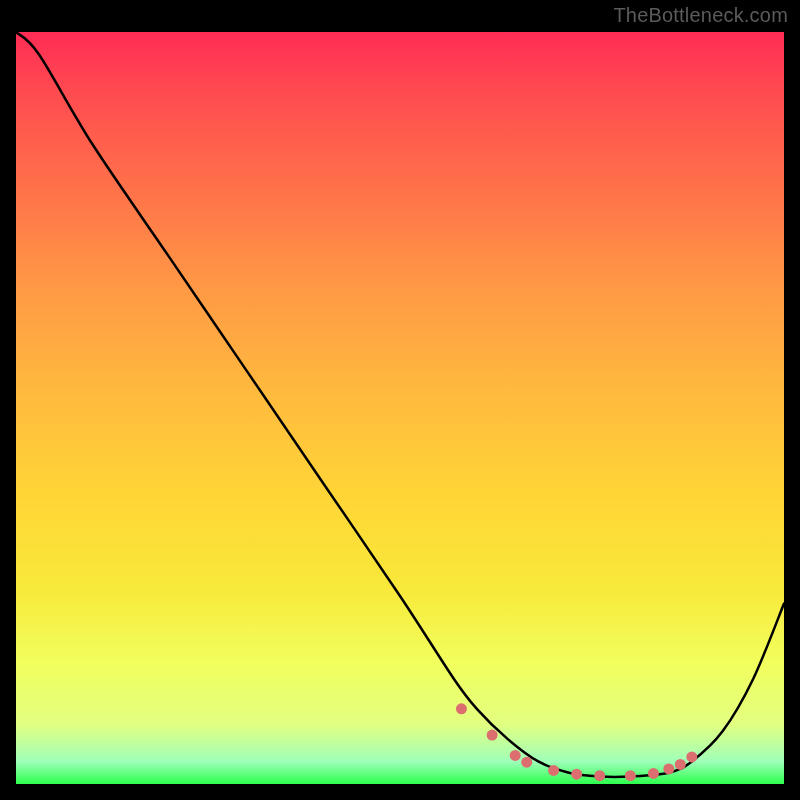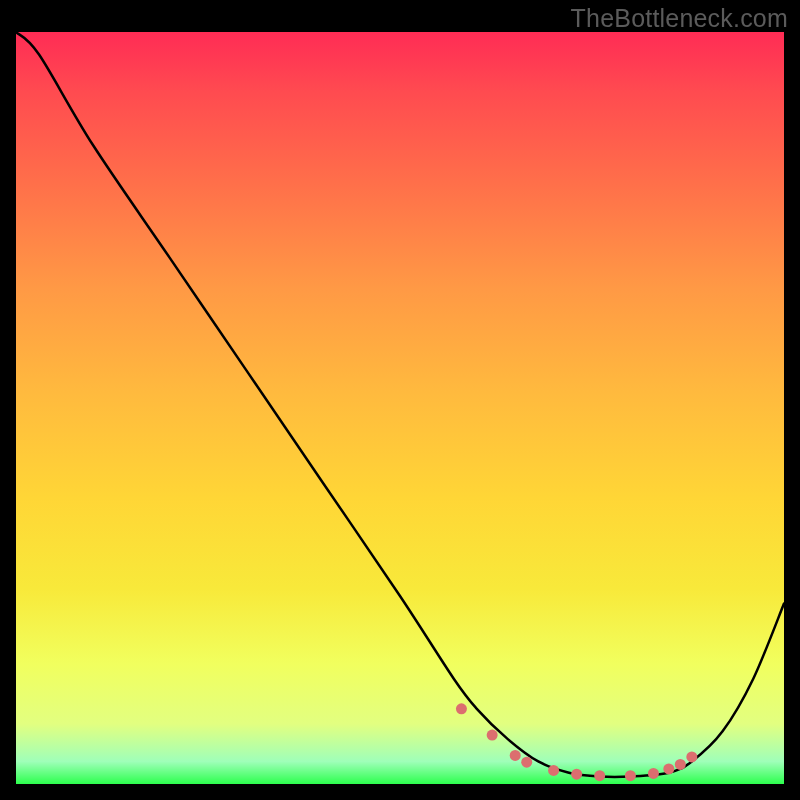--- a/index.html
+++ b/index.html
@@ -52,21 +52,21 @@
     top: 0;
     width: 768px;
     height: 752px;
     display: block;
   }
   .watermark {
     position: absolute;
     top: 4px;
     right: 12px;
     color: #5b5b5b;
-    font-size: 25px;
+    font-size: 20px;
     font-weight: 500;
     letter-spacing: 0.2px;
   }
 </style>
 </head>
 <body>
 
 <div class="wrap">
   <div class="watermark">TheBottleneck.com</div>
   <div class="plot-area">

